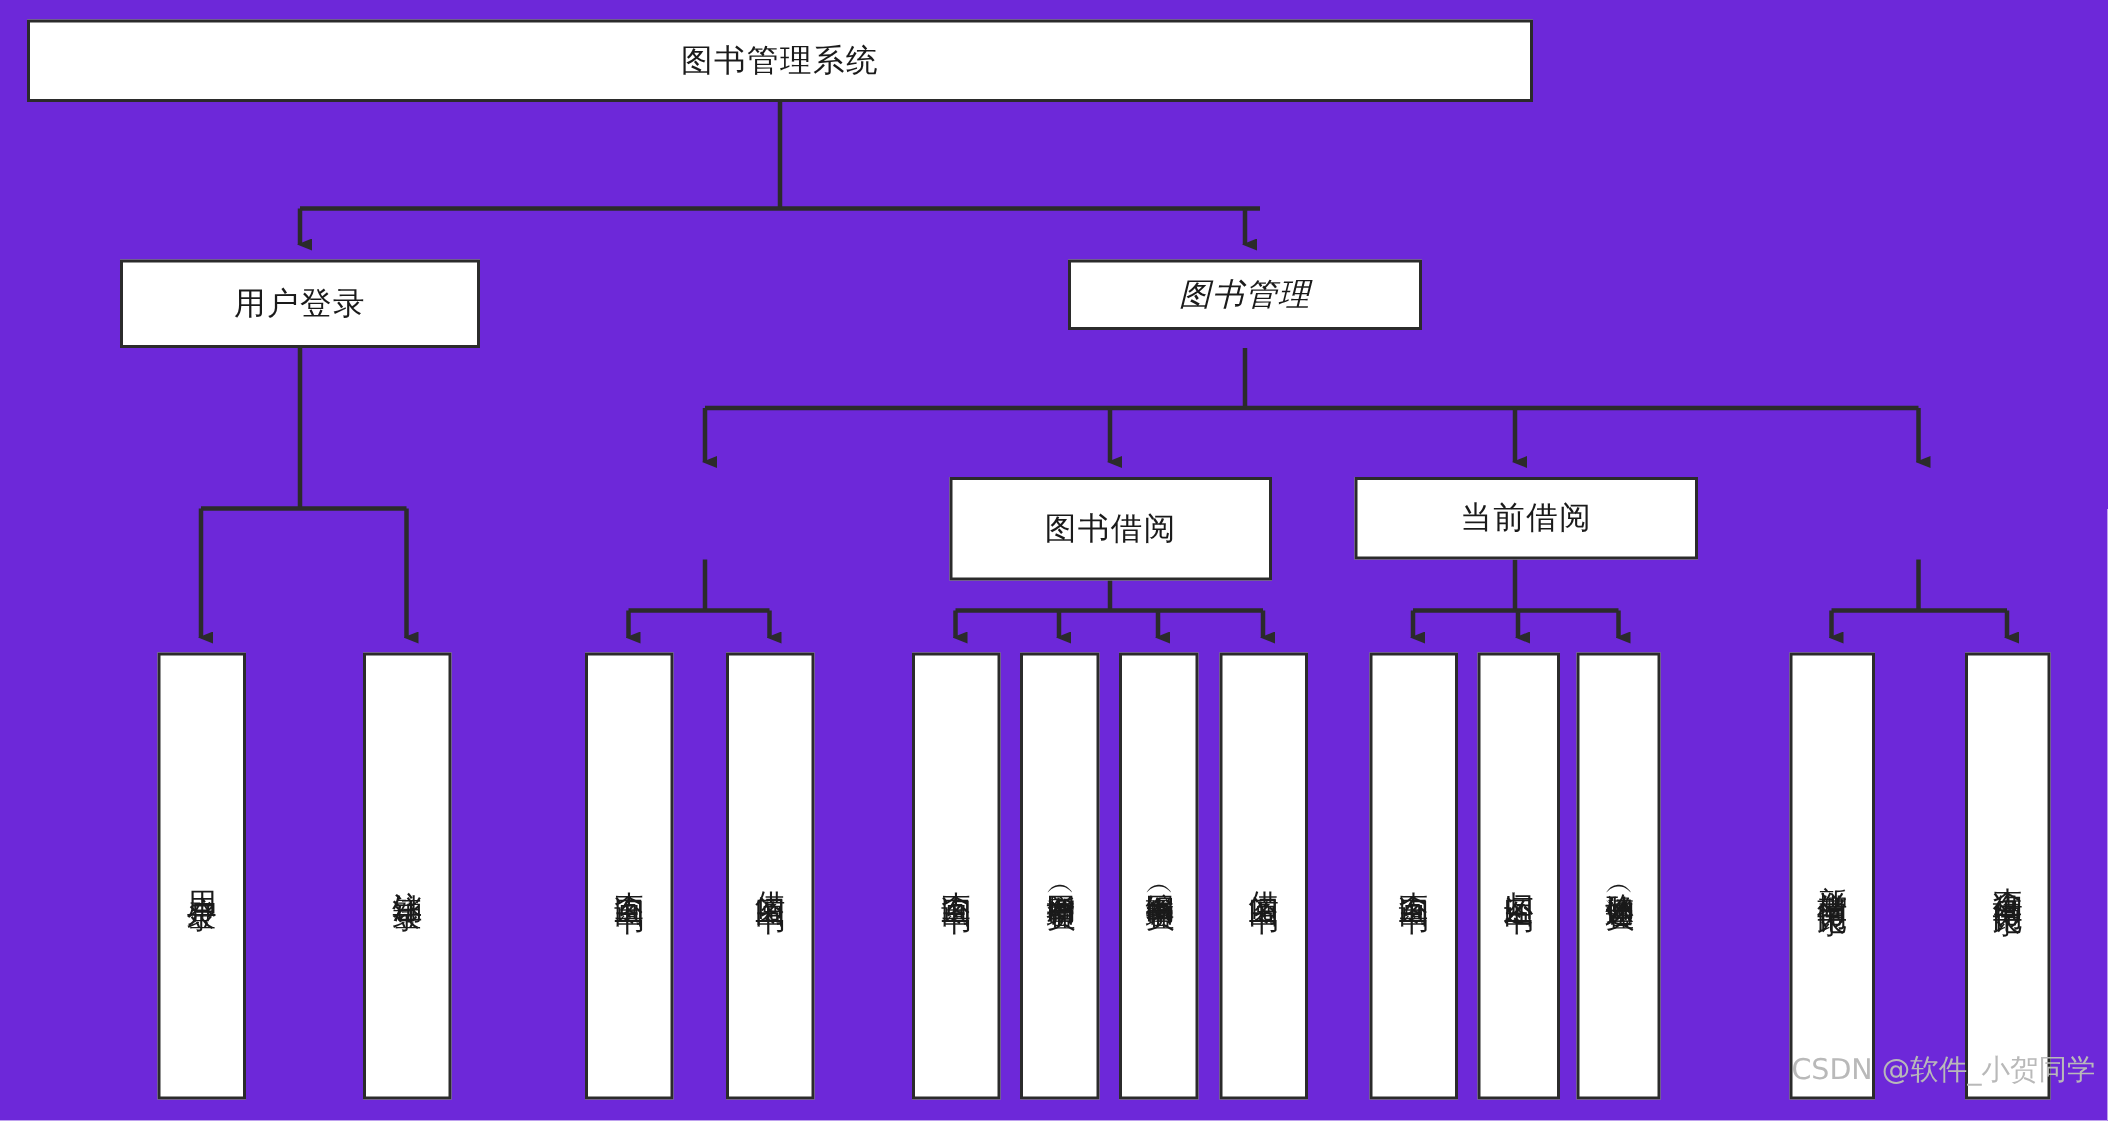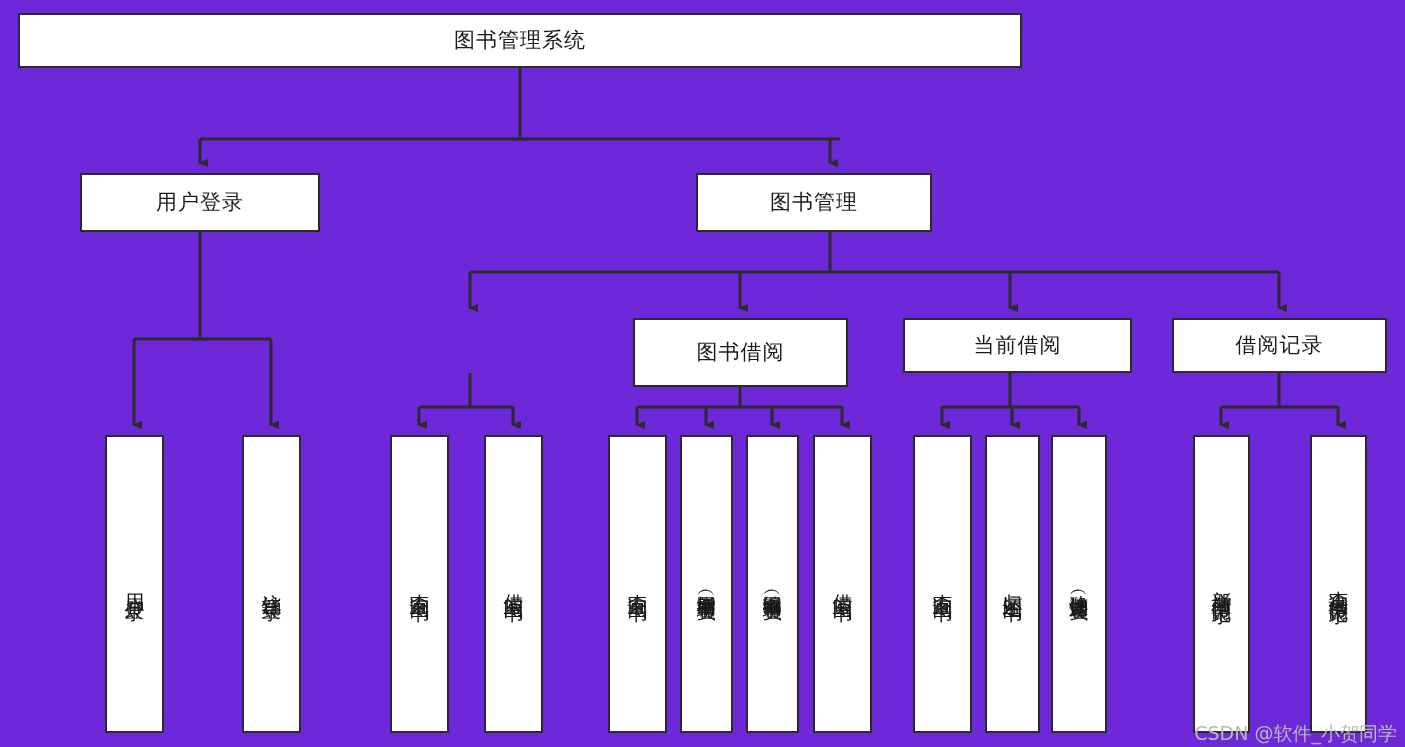--- a/index.html
+++ b/index.html
@@ -52,21 +52,21 @@
     display: block;
     white-space: nowrap;
   }
   .node.v.tight {
     font-size: 19px;
     letter-spacing: 1px;
   }
   .watermark {
     position: absolute;
     right: 8px;
-    bottom: 0;
+    bottom: 21px;
     font-size: 19px;
     color: #b9b9b9;
     white-space: nowrap;
     font-family: "DejaVu Sans", "Liberation Sans", sans-serif;
   }
 </style>
 </head>
 <body>
 
 <div id="canvas">
@@ -117,25 +117,24 @@
       <path d="M1279,373 L1279,407"></path>
       <path d="M1221,407 L1338,407"></path>
       <path d="M1221,407 L1221,425" marker-end="url(#arrow)"></path>
       <path d="M1338,407 L1338,425" marker-end="url(#arrow)"></path>
     </g>
   </svg>
 
   <div class="node h" style="left: 18px; top: 13px; width: 1004px; height: 55px;">图书管理系统</div>
 
   <div class="node h" style="left: 80px; top: 173px; width: 240px; height: 59px;">用户登录</div>
-  <div class="node h" style="left: 696px; top: 173px; width: 236px; height: 59px;">图书管理</div>
+  <div class="node h" style="left: 712px; top: 173px; width: 236px; height: 47px; font-style: italic;">图书管理</div>
 
   <div class="node h" style="left: 633px; top: 318px; width: 215px; height: 69px;">图书借阅</div>
   <div class="node h" style="left: 903px; top: 318px; width: 229px; height: 55px;">当前借阅</div>
-  <div class="node h" style="left: 1172px; top: 318px; width: 215px; height: 55px;">借阅记录</div>
 
   <div class="node v" style="left: 105px; top: 435px; width: 59px; height: 298px;">
       <span class="vtext">用户登录</span>
     </div>
   <div class="node v" style="left: 242px; top: 435px; width: 59px; height: 298px;">
       <span class="vtext">注销登录</span>
     </div>
   <div class="node v" style="left: 390px; top: 435px; width: 59px; height: 298px;">
       <span class="vtext">查询图书</span>
     </div>

